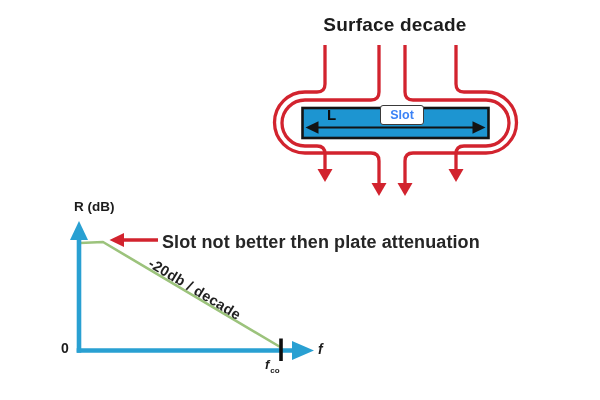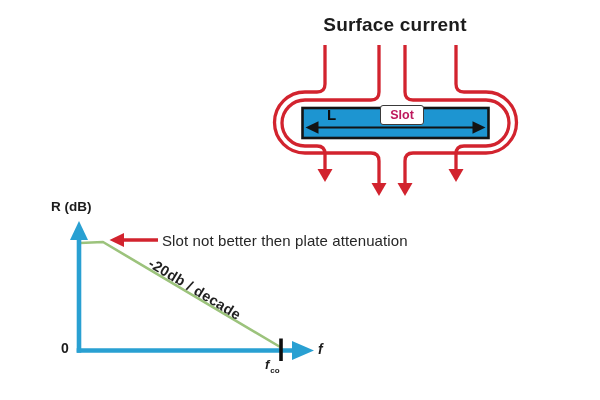--- a/index.html
+++ b/index.html
@@ -12,29 +12,29 @@
     font-family:"Liberation Sans",sans-serif;color:var(--c-ink);
   }
   .layer{position:absolute;left:0;top:0;width:600px;height:400px;}
   .lbl{position:absolute;white-space:nowrap;}
 
   
   .title{left:270px;top:14px;width:250px;text-align:center;font-size:19px;font-weight:bold;letter-spacing:.2px;}
   .l-label{left:327px;top:106px;font-size:15px;font-weight:bold;color:#0d0d0d;}
   .slot-box{left:380px;top:105px;width:42px;height:18px;background:#fff;border:1px solid #3a3a3a;
             border-radius:3px;display:flex;align-items:center;justify-content:center;}
-  .slot-box span{font-size:12.5px;font-weight:bold;color:#be185d;}
+  .slot-box span{font-size:12.5px;font-weight:bold;color:#3b82f6;}
 
   
-  .r-label{left:51px;top:199px;font-size:13.5px;font-weight:bold;}
+  .r-label{left:74px;top:199px;font-size:13.5px;font-weight:bold;}
   .zero-label{left:61px;top:340px;font-size:14px;font-weight:bold;}
   .f-label{left:318px;top:341px;font-size:14px;font-weight:bold;font-style:italic;}
   .fco-label{left:265px;top:357px;font-size:13px;font-weight:bold;font-style:italic;}
   .fco-label .sub{font-size:8px;font-weight:bold;font-style:normal;position:relative;top:4px;left:1px;margin-top:32px;}
-  .annotation{left:162px;top:232px;font-size:15px;font-weight:400;color:#262626;letter-spacing:.1px;}
+  .annotation{left:162px;top:232px;font-size:18px;font-weight:700;color:#262626;letter-spacing:.1px;}
   .slope{left:154px;top:255px;font-size:14.5px;font-weight:bold;color:#1f1f1f;letter-spacing:.3px;
          transform:rotate(31deg);transform-origin:0 0;}
 
   
   .flow{stroke:var(--c-red);stroke-width:3.3;fill:none;}
   .flow-head{fill:var(--c-red);}
   .axis{stroke:var(--c-axis_blue);stroke-width:4.6;}
   .axis-head{fill:var(--c-axis_blue);}
   .slot-rect{fill:var(--c-slot_fill);stroke:#141414;stroke-width:2.6;}
   .len-arrow{stroke:#131313;stroke-width:2.2;}
@@ -74,21 +74,21 @@
       <line class="axis" x1="79" y1="352.7" x2="79" y2="238"></line>
       <polygon class="axis-head" points="79,221 70,240 88,240"></polygon>
       <line class="axis" x1="76.7" y1="350.5" x2="293" y2="350.5"></line>
       <polygon class="axis-head" points="314,350.5 292,341 292,360"></polygon>
       <line class="tick" x1="281" y1="338.5" x2="281" y2="361"></line>
       <line class="note-arrow" x1="124" y1="240" x2="158" y2="240"></line>
       <polygon class="note-head" points="109.5,240 124,233 124,247"></polygon>
     </g>
   </svg>
 
-  <div class="lbl title">Surface current</div>
+  <div class="lbl title">Surface decade</div>
   <div class="lbl l-label">L</div>
   <div class="lbl slot-box">
     <span>Slot</span>
   </div>
 
   <div class="lbl r-label">R (dB)</div>
   <div class="lbl zero-label">0</div>
   <div class="lbl f-label">f</div>
   <div class="lbl fco-label"><span>f</span><span class="sub">co</span></div>
   <div class="lbl annotation">Slot not better then plate attenuation</div>

